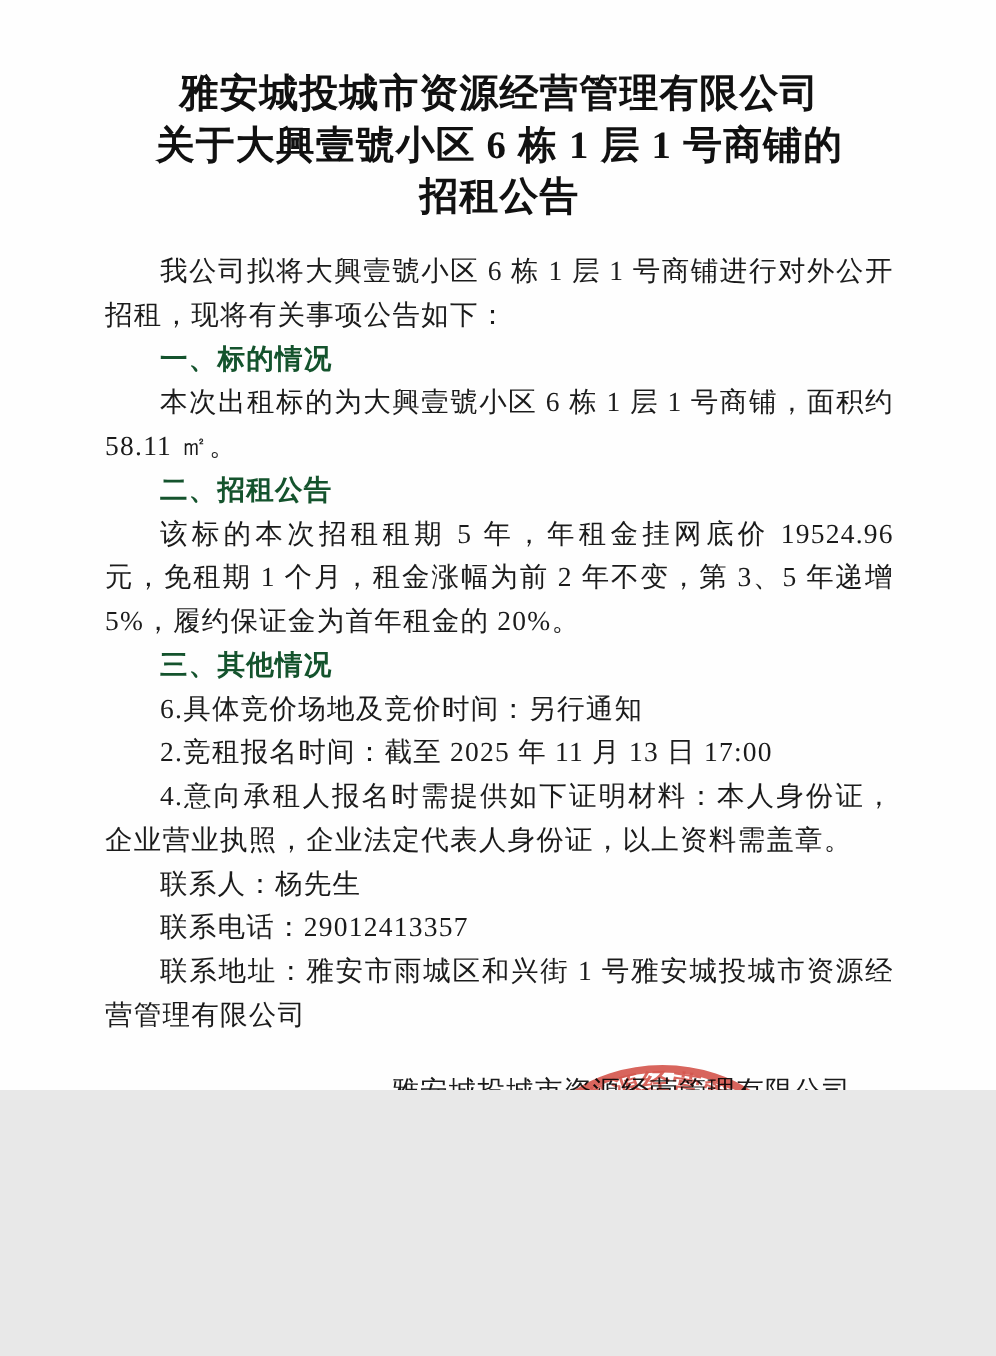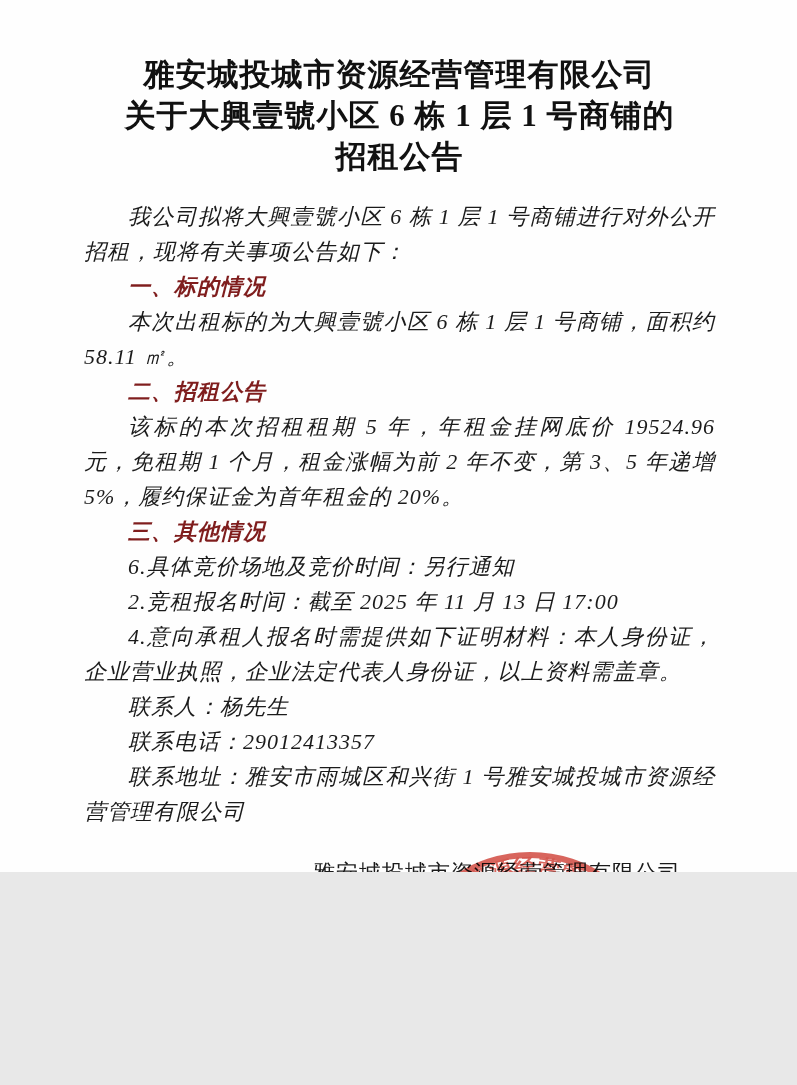--- a/index.html
+++ b/index.html
@@ -26,38 +26,37 @@
   .doc-title {
     text-align: center;
     font-weight: 700;
     font-size: 31px;
     line-height: 41px;
     color: #111;
     letter-spacing: 1px;
   }
   .body-text {
     margin-top: 22px;
-    font-style: italic;
   }
   .para {
     margin: 0;
     font-size: 22px;
     line-height: 35px;
     text-indent: 2em;
     text-align: justify;
     letter-spacing: 1px;
   }
   .heading {
     margin: 0;
     font-size: 22px;
     line-height: 35px;
     text-indent: 2em;
     font-family: "Liberation Sans", "DejaVu Sans", sans-serif;
     font-weight: 700;
-    color: #7f1d1d;
+    color: #14532d;
     letter-spacing: 1px;
   }
   .sig-block {
     margin-top: 26px;
     font-size: 22px;
     line-height: 35px;
     letter-spacing: 1px;
   }
   .sig-company {
     text-align: right;

